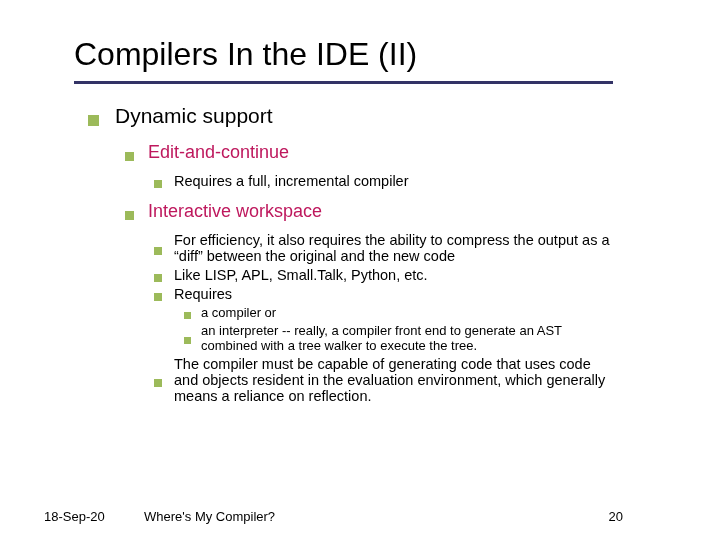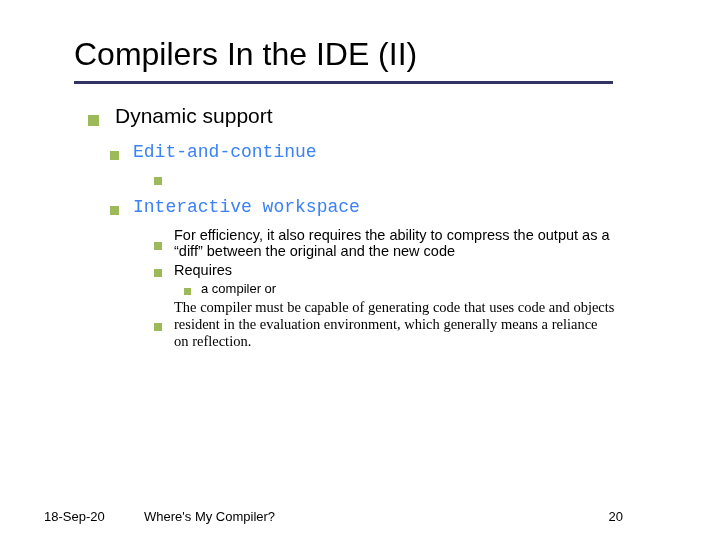--- a/index.html
+++ b/index.html
@@ -5,28 +5,28 @@
   * { box-sizing: border-box; margin: 0; padding: 0; }
   html, body { width: 720px; height: 540px; font-family: Verdana, Arial, sans-serif; background: #fff; color: #000; }
   .slide { width: 643px; height: 540px; position: relative; padding: 36px 0 0 0; }
   .title { font-size: 32px; font-weight: 400; padding: 0 0 8px 74px; }
   .underline { height: 3px; background: #333366; margin: 0 30px 20px 74px; }
   .content { padding: 0 28px 0 88px; }
   .bullet { width: 10px; height: 10px; background: #9cba5a; display: inline-block; flex-shrink: 0; }
   .li { display: flex; align-items: center; }
   .lv1 { font-size: 21px; margin-bottom: 14px; }
   .lv1 .bullet { width: 11px; height: 11px; margin-top: 8px; margin-right: 16px; }
-  .lv2 { font-size: 18px; color: #3b82f6; margin-bottom: 10px; margin-left: 22px; font-family: Liberation Mono, monospace; }
+  .lv2 { font-size: 18px; color: #be185d; margin-bottom: 10px; margin-left: 37px; }
   .lv2 .bullet { width: 9px; height: 9px; margin-top: 7px; margin-right: 14px; }
   .lv3 { font-size: 14.5px; color: #000; margin-bottom: 3px; margin-left: 66px; }
   .lv3 .bullet { width: 8px; height: 8px; margin-top: 5px; margin-right: 12px; }
   .lv4 { font-size: 13px; color: #000000; margin-bottom: 3px; margin-left: 96px; }
   .lv4 .bullet { width: 7px; height: 7px; margin-top: 5px; margin-right: 10px; }
   .lv2wrap { margin-top: 4px; }
-  .lv3-last { margin-top: 0; font-family: Liberation Serif, serif; }
+  .lv3-last { margin-top: 0; }
   .footer { position: absolute; bottom: 16px; left: 0; width: 100%; display: flex; justify-content: space-between; align-items: baseline; padding: 0 20px 0 44px; font-size: 13px; }
   .footer .center { flex: 1; }
   .footer .left { width: 100px; }
   .footer .right { width: 40px; text-align: right; }
 </style>
 </head>
 <body>
 
 <div class="slide">
   <div class="title">Compilers In the IDE (II)</div>
@@ -38,37 +38,46 @@
       <span>Dynamic support</span>
     </div>
 
     <div class="lv2wrap">
       <div class="li lv2">
         <span class="bullet"></span>
         <span>Edit-and-continue</span>
       </div>
       <div class="li lv3">
         <span class="bullet"></span>
+        <span>Requires a full, incremental compiler</span>
       </div>
       <div class="li lv2" style="margin-top:12px">
         <span class="bullet"></span>
         <span>Interactive workspace</span>
       </div>
 
       <div class="li lv3">
         <span class="bullet"></span>
         <span>For efficiency, it also requires the ability to compress the output as a “diff” between the original and the new code</span>
       </div>
       <div class="li lv3">
         <span class="bullet"></span>
+        <span>Like LISP, APL, Small.Talk, Python, etc.</span>
+      </div>
+      <div class="li lv3">
+        <span class="bullet"></span>
         <span>Requires</span>
       </div>
       <div class="li lv4">
         <span class="bullet"></span>
         <span>a compiler or</span>
+      </div>
+      <div class="li lv4">
+        <span class="bullet"></span>
+        <span>an interpreter -- really, a compiler front end to generate an AST combined with a tree walker to execute the tree.</span>
       </div>
       <div class="li lv3 lv3-last">
         <span class="bullet"></span>
         <span>The compiler must be capable of generating code that uses code and objects resident in the evaluation environment, which generally means a reliance on reflection.</span>
       </div>
     </div>
   </div>
 
   <div class="footer">
     <span class="left">18-Sep-20</span>

